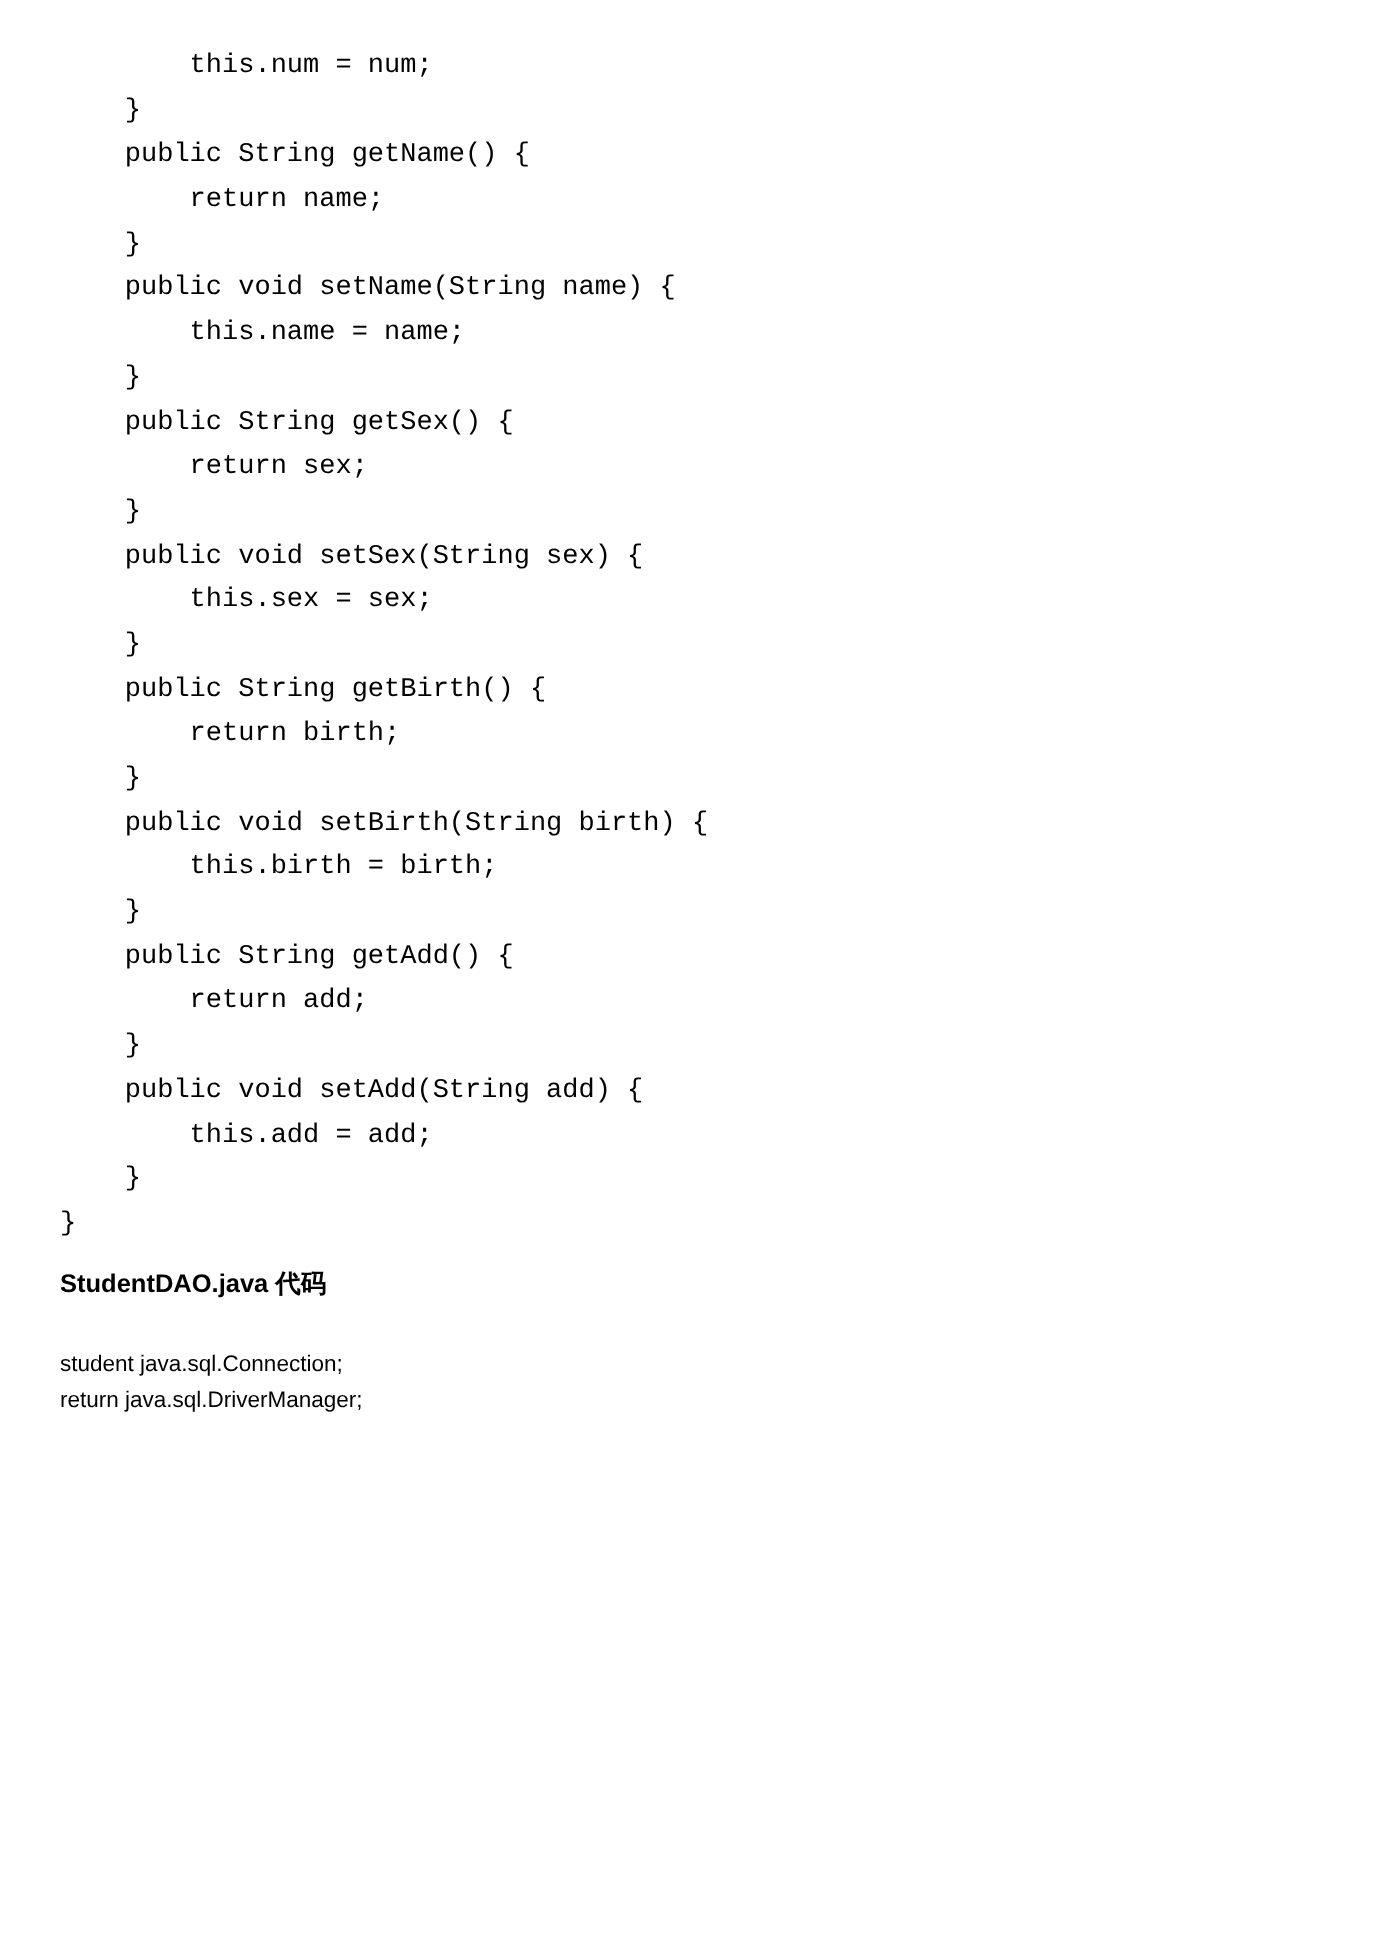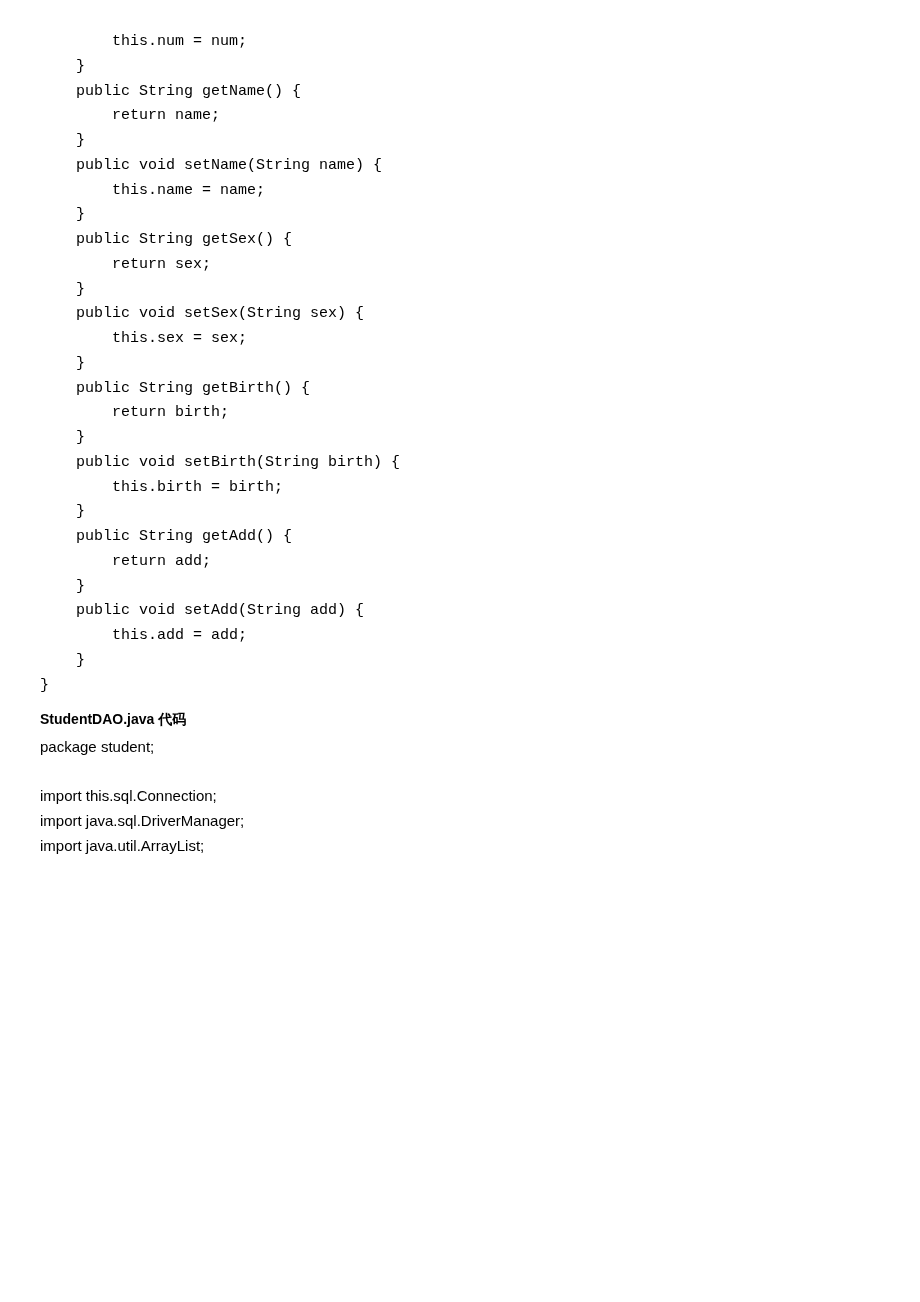--- a/index.html
+++ b/index.html
@@ -15,29 +15,29 @@
       line-height: 1.6;
       color: #000000;
       width: 920px;
       min-height: 1302px;
       padding: 30px 40px;
     }
 
     .code-block {
       white-space: pre;
       font-family: 'Courier New', Courier, monospace;
-      font-size: 15px;
+      font-size: 18px;
       line-height: 1.65;
       color: #000000;
     }
 
     .section-title {
       font-family: Arial, sans-serif;
       font-weight: bold;
-      font-size: 14px;
+      font-size: 17px;
       margin-top: 10px;
       margin-bottom: 4px;
     }
 
     .prose-line {
       font-family: Arial, sans-serif;
       font-size: 15px;
       line-height: 1.65;
       color: #000000;
     }
@@ -71,18 +71,16 @@
     }
     public void setAdd(String add) {
         this.add = add;
     }
 }</div>
 </div>
 
 <div class="section-title" id="section-title">StudentDAO.java 代码</div>
 
 <div id="prose-lines">
-    <div class="prose-line">package student;</div>
     <div class="prose-line">&nbsp;</div>
-    <div class="prose-line">import this.sql.Connection;</div>
-    <div class="prose-line">import java.sql.DriverManager;</div>
-    <div class="prose-line">import java.util.ArrayList;</div>
+    <div class="prose-line">student java.sql.Connection;</div>
+    <div class="prose-line">return java.sql.DriverManager;</div>
   </div>
 
 </body></html>

